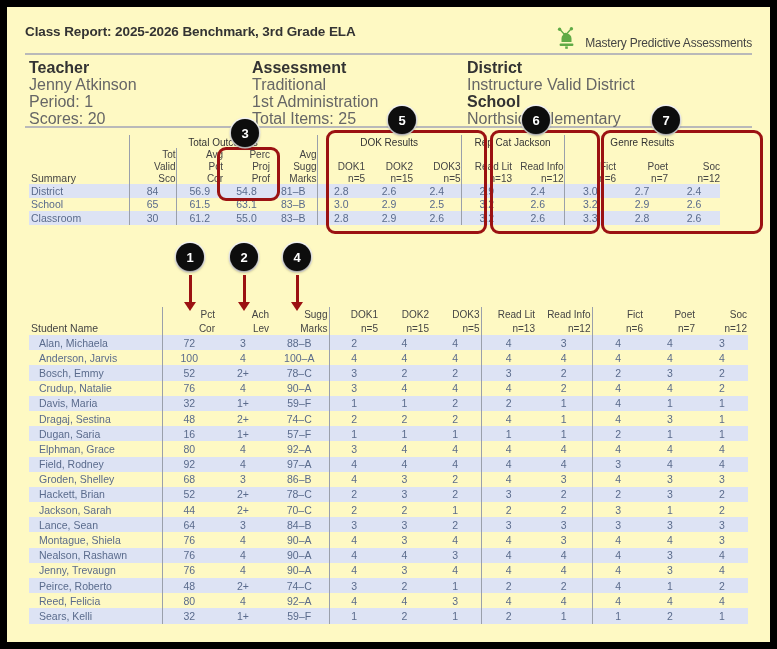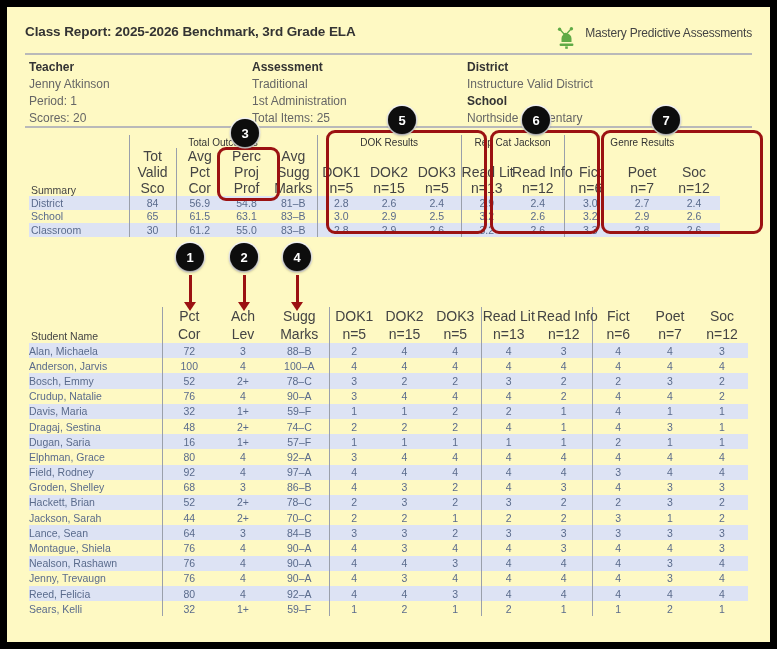--- a/index.html
+++ b/index.html
@@ -20,76 +20,76 @@
   .title-row{
     position:absolute;left:18px;top:17px;right:18px;height:26px;
   }
   .report-title{
     position:absolute;left:0;top:0;
     font-size:13.5px;font-weight:bold;color:#333333;
     letter-spacing:-0.1px;
   }
   .brand{
     position:absolute;right:0;top:2px;
-    display:flex;align-items:flex-start;gap:7px;
+    display:flex;align-items:flex-end;gap:7px;
   }
   .brand-name{
     font-size:12px;color:#444;letter-spacing:-0.2px;
   }
   .logo-svg{display:block;}
 
   .rule{
     position:absolute;left:18px;right:18px;height:2px;background:#b9b9b9;
   }
   .rule.top{top:46px;}
   .rule.bottom{top:119px;}
 
   
   .meta{
-    position:absolute;top:52px;height:66px;font-size:12px;color:#666;
+    position:absolute;top:52px;height:66px;font-size:16px;color:#666;
   }
   .meta.c1{left:22px;}
   .meta.c2{left:245px;}
   .meta.c3{left:460px;}
   .meta .hd{font-weight:bold;color:#333;}
   .meta div{line-height:17px;white-space:nowrap;}
 
   
   .summary{
     position:absolute;left:22px;top:128px;
     font-size:10.5px;color:#5a6b8c;
   }
   table{border-collapse:collapse;}
   .summary th,.summary td{padding:0;font-weight:normal;}
 
   .grpttl{
     font-size:10px;color:#333;font-weight:bold;text-align:center;
     height:13px;vertical-align:bottom;
   }
   .colhd{
-    color:#444;font-size:14px;text-align:center;height:12px;
+    color:#444;font-size:10px;text-align:right;height:12px;
     vertical-align:bottom;white-space:nowrap;
   }
   .summary .rowlabel{text-align:left;color:#5a6b8c;padding-left:2px;}
   .summary tbody tr td{height:13.5px;text-align:center;}
   .summary tbody tr:nth-child(odd) td{background:#dde3f4;}
   .summary .hdlabel{color:#444;font-size:10.5px;text-align:left;vertical-align:bottom;height:12px;padding-left:2px;}
 
   .vsep{border-left:1px solid #9aa0ab;}
 
   
   .students{
     position:absolute;left:22px;top:300px;
     font-size:10.5px;color:#5a6b8c;
   }
   .students th{font-weight:normal;}
   .students .colhd{color:#444;}
   .students tbody tr td{height:13.2px;text-align:center;}
   .students tbody tr:nth-child(odd) td{background:#dde3f4;}
-  .students td.name{text-align:left;padding-left:0;white-space:nowrap;margin-left:40px;}
+  .students td.name{text-align:left;padding-left:10px;white-space:nowrap;margin-left:40px;}
   .students .hdlabel{color:#444;font-size:10.5px;text-align:left;vertical-align:bottom;height:12px;padding-left:2px;}
 
   
   .cbox{
     position:absolute;border:3px solid #9b1212;border-radius:9px;
     pointer-events:none;
   }
   
   .badge{
     position:absolute;width:28px;height:28px;border-radius:50%;
@@ -543,20 +543,34 @@
           <td class="vsep">4</td>
           <td>3</td>
           <td>4</td>
           <td class="vsep">4</td>
           <td>4</td>
           <td class="vsep">4</td>
           <td>3</td>
           <td>4</td>
         </tr>
         <tr>
+          <td class="name">Peirce, Roberto</td>
+          <td class="vsep">48</td>
+          <td>2+</td>
+          <td>74–C</td>
+          <td class="vsep">3</td>
+          <td>2</td>
+          <td>1</td>
+          <td class="vsep">2</td>
+          <td>2</td>
+          <td class="vsep">4</td>
+          <td>1</td>
+          <td>2</td>
+        </tr>
+        <tr>
           <td class="name">Reed, Felicia</td>
           <td class="vsep">80</td>
           <td>4</td>
           <td>92–A</td>
           <td class="vsep">4</td>
           <td>4</td>
           <td>3</td>
           <td class="vsep">4</td>
           <td>4</td>
           <td class="vsep">4</td>

